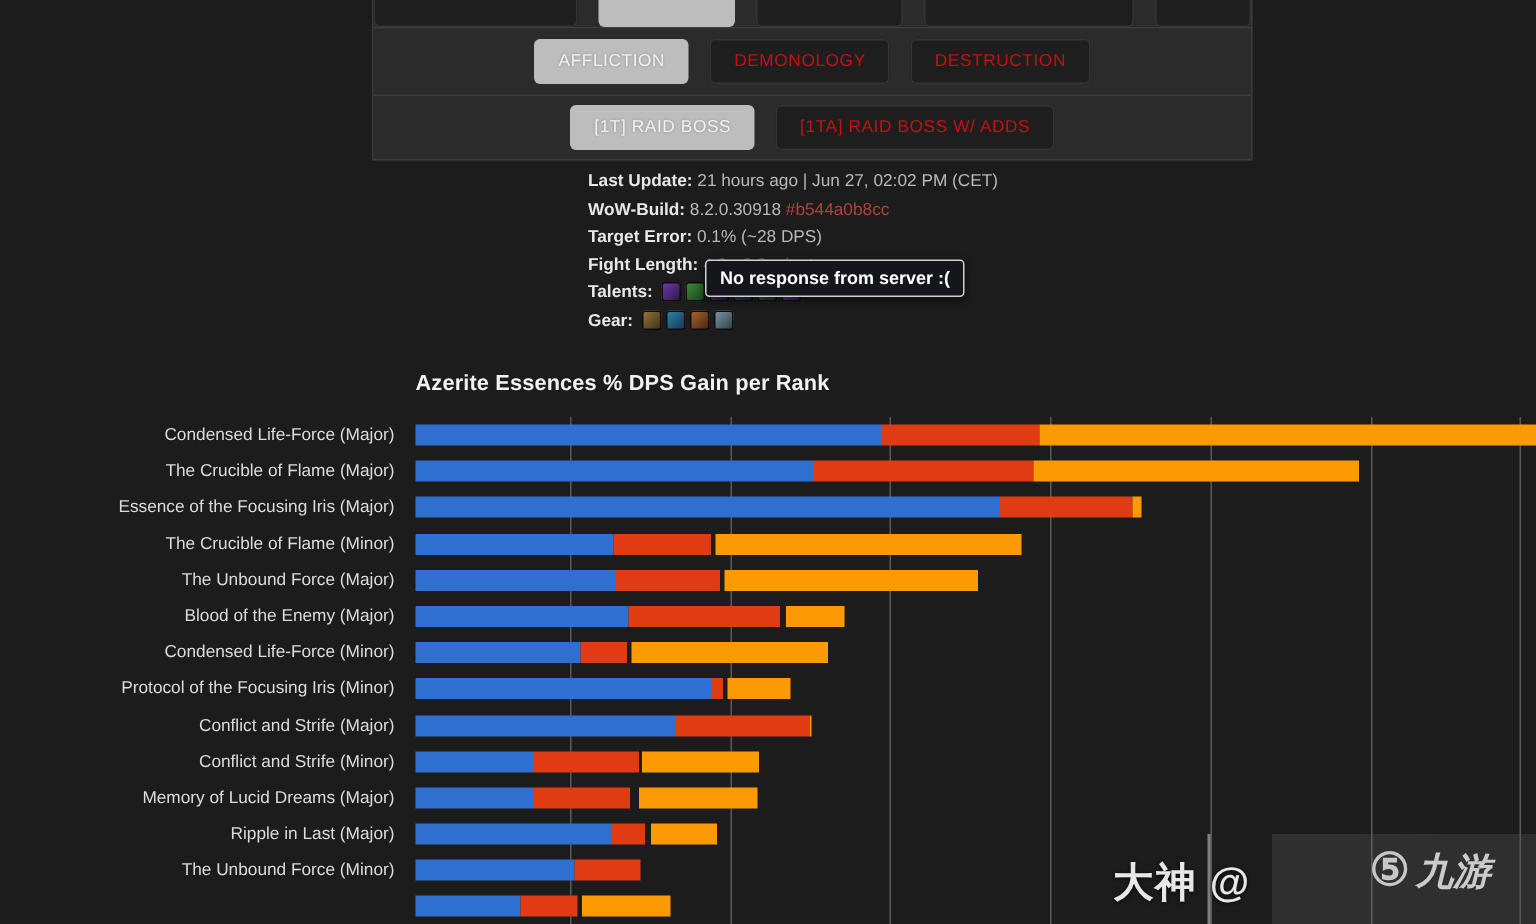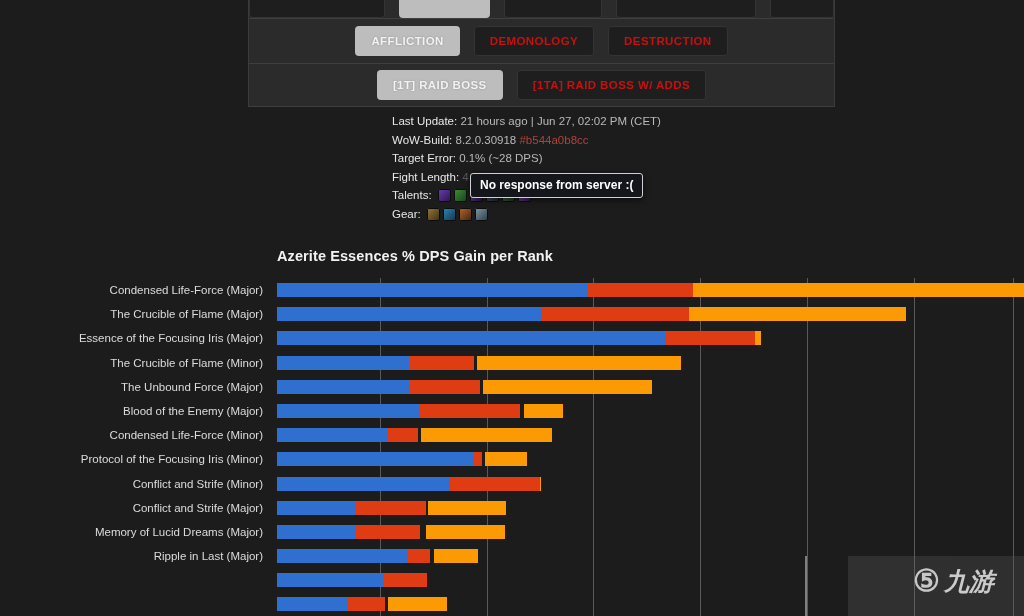--- a/index.html
+++ b/index.html
@@ -23,41 +23,41 @@
     border-bottom:1px solid #3e3e3e;
     background:#2b2b2b;
   }
   .tabrow.cut{height:18px;overflow:hidden;align-items:flex-end;padding-bottom:0;}
   .tabrow.r2{height:44px;}
   .tabrow.r3{height:42px;}
 
   .tab{
     border:none;border-radius:4px;
     font-family:"Liberation Sans",sans-serif;
-    font-weight:bold;font-size:11.5px;letter-spacing:.4px;
+    font-weight:normal;font-size:11.5px;letter-spacing:.4px;
     padding:9px 16px;cursor:pointer;white-space:nowrap;
     background:#1e1e1e;color:#c81010;
     box-shadow:inset 0 0 0 1px #343434;
   }
   .tab.active{background:#bdbdbd;color:#f2f2f2;box-shadow:none;
     text-shadow:0 0 2px rgba(0,0,0,.25);}
   .tab.cutstub{height:26px;padding:0;width:140px;border-radius:4px 4px 4px 4px;}
   .tab.cutstub.w1{width:144px;}
   .tab.cutstub.w2{width:96px;}
   .tab.cutstub.w3{width:104px;}
   .tab.cutstub.w4{width:148px;}
   .tab.cutstub.w5{width:68px;}
 
   
   .meta{
     position:absolute;left:392px;top:112px;
     font-size:11.5px;line-height:18.5px;color:#cfcfcf;
   }
   .meta .row{white-space:nowrap;}
-  .meta .k{font-weight:normal;color:#e8e8e8;}
+  .meta .k{font-weight:bold;color:#e8e8e8;}
   .meta .v{color:#b9b9b9;margin-top:32px;}
   .meta .hash{color:#b2423c;}
   .meta .faded{color:#5a5a5a;}
   .icons{display:inline-flex;gap:3px;vertical-align:-3px;margin-left:3px;}
   .ic{width:13px;height:13px;border-radius:2px;box-shadow:inset 0 0 0 1px #0c0c0c;display:inline-block;}
 
   
   .tooltip{
     position:absolute;left:470px;top:173px;
     background:#15151c;border:1px solid #cfcfd6;border-radius:3px;
@@ -180,24 +180,25 @@
 
   <div class="ylabels">
       <div class="ylab">Condensed Life-Force (Major)</div>
       <div class="ylab">The Crucible of Flame (Major)</div>
       <div class="ylab">Essence of the Focusing Iris (Major)</div>
       <div class="ylab">The Crucible of Flame (Minor)</div>
       <div class="ylab">The Unbound Force (Major)</div>
       <div class="ylab">Blood of the Enemy (Major)</div>
       <div class="ylab">Condensed Life-Force (Minor)</div>
       <div class="ylab">Protocol of the Focusing Iris (Minor)</div>
+      <div class="ylab">Conflict and Strife (Major)</div>
       <div class="ylab">Conflict and Strife (Minor)</div>
-      <div class="ylab">Conflict and Strife (Major)</div>
       <div class="ylab">Memory of Lucid Dreams (Major)</div>
       <div class="ylab">Ripple in Last (Major)</div>
+      <div class="ylab">The Unbound Force (Minor)</div>
     </div>
 
   <div class="plot">
     <div class="gridlines">
         <div class="grid-line" style="left: 103.034px;"></div>
         <div class="grid-line" style="left: 209.749px;"></div>
         <div class="grid-line" style="left: 316.463px;"></div>
         <div class="grid-line" style="left: 423.177px;"></div>
         <div class="grid-line" style="left: 529.892px;"></div>
         <div class="grid-line" style="left: 636.606px;"></div>
@@ -308,18 +309,19 @@
             <div class="seg red" style="width: 38.27px;"></div>
             <div class="gap" style="width: 2.94384px;"></div>
             <div class="seg orange" style="width: 58.8768px;"></div>
           </div>
         </div>
       </div>
   </div>
 
   <div class="wm-stripe"></div>
   <div class="wm-band"></div>
+  <div class="wm-text">大神 @</div>
   <div class="wm-logo">
     <span class="mark">⑤</span>
     <span class="cn">九游</span>
   </div>
 
 </div>
 
 </body></html>

